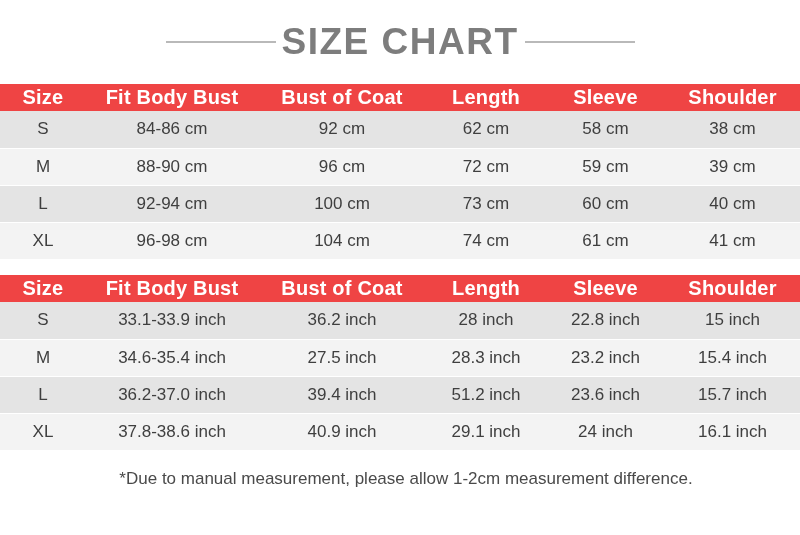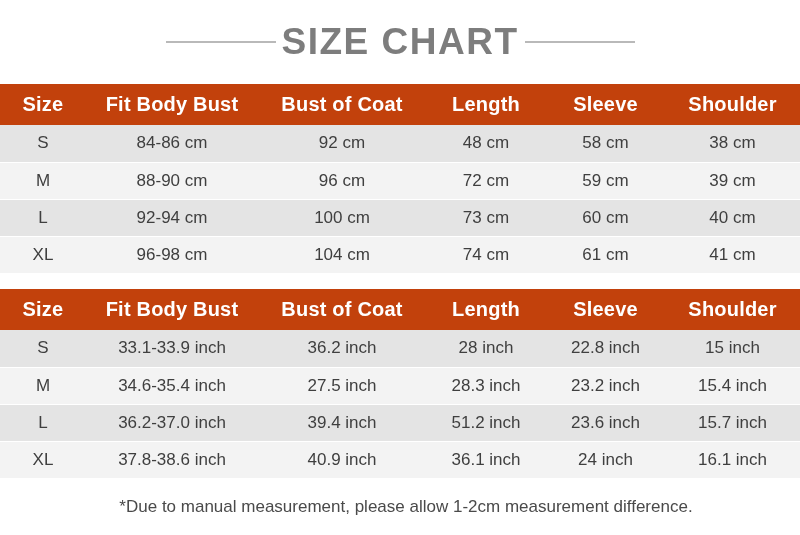--- a/index.html
+++ b/index.html
@@ -55,25 +55,25 @@
     table-layout: fixed;
   }
   table.size-table col.c0 { width: 86px; }
   table.size-table col.c1 { width: 172px; }
   table.size-table col.c2 { width: 168px; }
   table.size-table col.c3 { width: 120px; }
   table.size-table col.c4 { width: 119px; }
   table.size-table col.c5 { width: 135px; }
 
   table.size-table thead th {
-    background: #c2410c;
+    background: #ef4444;
     color: #ffffff;
     font-size: 20px;
     font-weight: bold;
-    height: 41px;
+    height: 27px;
     text-align: center;
     border: none;
     letter-spacing: 0.2px;
   }
   table.size-table tbody td {
     height: 37px;
     text-align: center;
     font-size: 17px;
     color: #3f3f3f;
     border-bottom: 1px solid #ffffff;
@@ -129,21 +129,21 @@
           <th>Length</th>
           <th>Sleeve</th>
           <th>Shoulder</th>
         </tr>
       </thead>
       <tbody>
         <tr class="odd">
           <td class="size-cell">S</td>
           <td>84-86 cm</td>
           <td>92 cm</td>
-          <td>48 cm</td>
+          <td>62 cm</td>
           <td>58 cm</td>
           <td>38 cm</td>
         </tr>
         <tr class="even">
           <td class="size-cell">M</td>
           <td>88-90 cm</td>
           <td>96 cm</td>
           <td>72 cm</td>
           <td>59 cm</td>
           <td>39 cm</td>
@@ -212,21 +212,21 @@
           <td>36.2-37.0 inch</td>
           <td>39.4 inch</td>
           <td>51.2 inch</td>
           <td>23.6 inch</td>
           <td>15.7 inch</td>
         </tr>
         <tr class="even">
           <td class="size-cell">XL</td>
           <td>37.8-38.6 inch</td>
           <td>40.9 inch</td>
-          <td>36.1 inch</td>
+          <td>29.1 inch</td>
           <td>24 inch</td>
           <td>16.1 inch</td>
         </tr>
       </tbody>
     </table>
   </div>
 
   <div class="footnote">*Due to manual measurement, please allow 1-2cm measurement difference.</div>
 
 </div>

